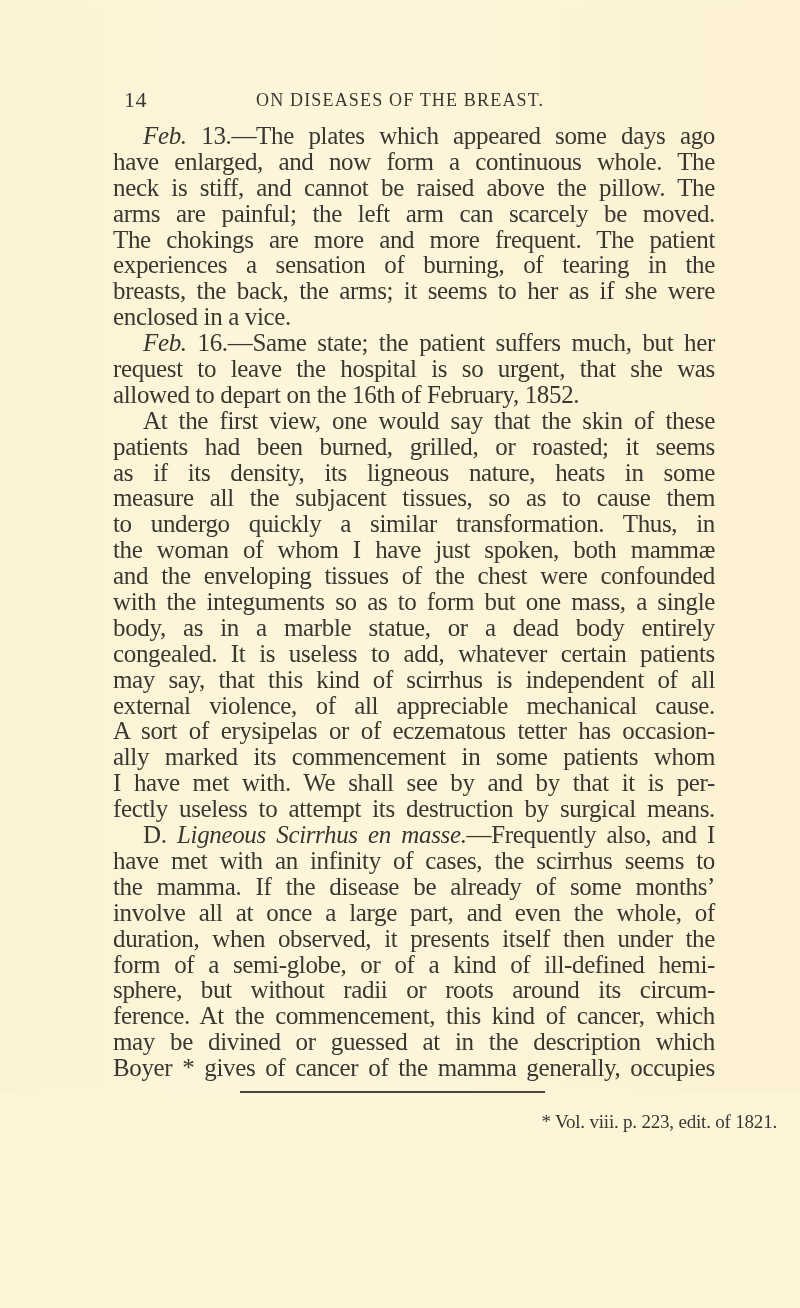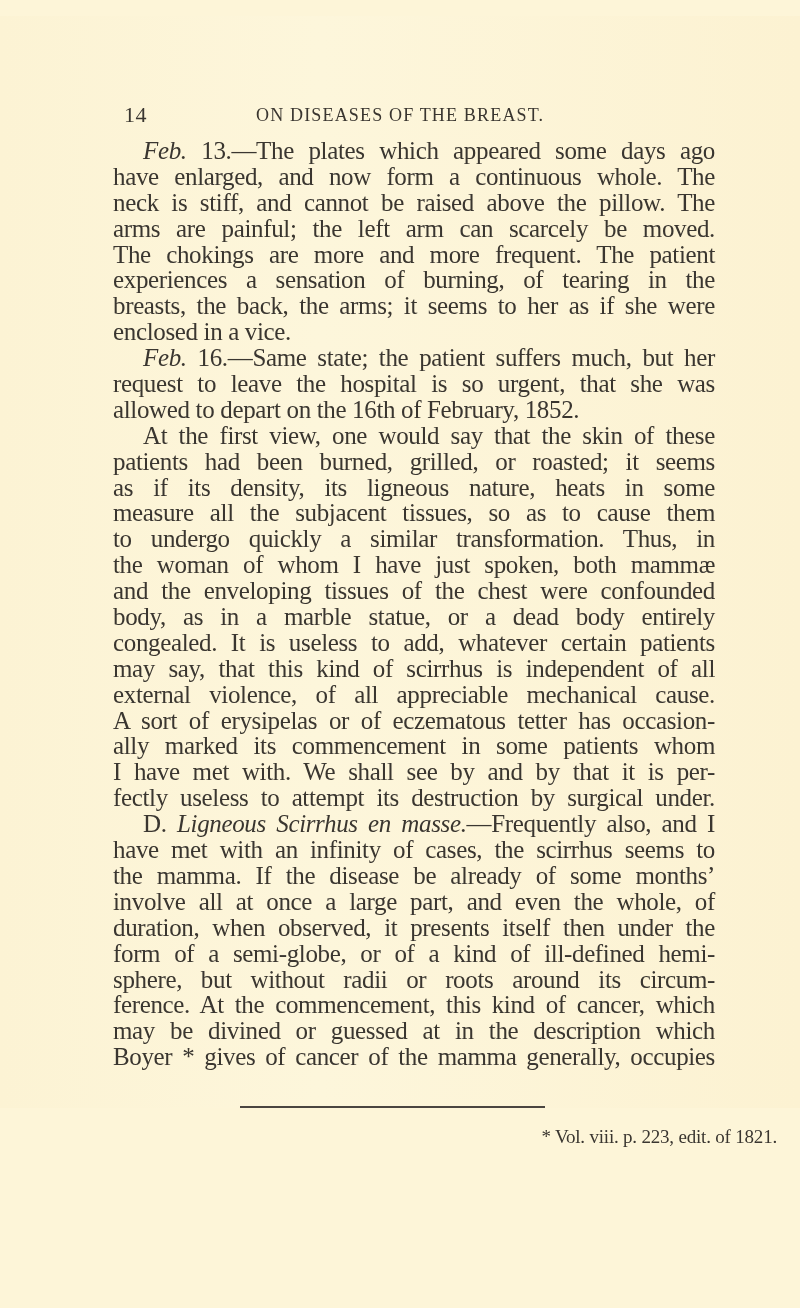--- a/index.html
+++ b/index.html
@@ -10,21 +10,21 @@
       width: 800px;
       height: 1308px;
       background: #fdf5d8;
       position: relative;
       overflow: hidden;
       font-family: "Liberation Serif", "DejaVu Serif", serif;
       color: #3a3630;
     }
     .page {
       position: absolute;
-      left: 0; top: 16px;
+      left: 0; top: 1px;
       width: 800px; height: 1092px;
       background: linear-gradient(90deg, #fcf3d4 0%, #fdf6db 40%, #fcf2d2 100%);
     }
     .running-head {
       position: absolute;
       top: 86px;
       left: 124px;
       width: 600px;
       height: 30px;
     }
@@ -112,28 +112,29 @@
       <div class="line indent"><span class="ital">Feb.</span><span> 16.—Same state; the patient suffers much, but her</span></div>
       <div class="line"><span>request to leave the hospital is so urgent, that she was</span></div>
       <div class="line last"><span>allowed to depart on the 16th of February, 1852.</span></div>
       <div class="line indent"><span>At the first view, one would say that the skin of these</span></div>
       <div class="line"><span>patients had been burned, grilled, or roasted; it seems</span></div>
       <div class="line"><span>as if its density, its ligneous nature, heats in some</span></div>
       <div class="line"><span>measure all the subjacent tissues, so as to cause them</span></div>
       <div class="line"><span>to undergo quickly a similar transformation.  Thus, in</span></div>
       <div class="line"><span>the woman of whom I have just spoken, both mammæ</span></div>
       <div class="line"><span>and the enveloping tissues of the chest were confounded</span></div>
+      <div class="line"><span>with the integuments so as to form but one mass, a single</span></div>
       <div class="line"><span>body, as in a marble statue, or a dead body entirely</span></div>
       <div class="line"><span>congealed.  It is useless to add, whatever certain patients</span></div>
       <div class="line"><span>may say, that this kind of scirrhus is independent of all</span></div>
       <div class="line"><span>external violence, of all appreciable mechanical cause.</span></div>
       <div class="line"><span>A sort of erysipelas or of eczematous tetter has occasion-</span></div>
       <div class="line"><span>ally marked its commencement in some patients whom</span></div>
       <div class="line"><span>I have met with.  We shall see by and by that it is per-</span></div>
-      <div class="line"><span>fectly useless to attempt its destruction by surgical under.</span></div>
+      <div class="line"><span>fectly useless to attempt its destruction by surgical means.</span></div>
       <div class="line indent"><span>D. </span><span class="ital">Ligneous Scirrhus en masse.</span><span>—Frequently also, and I</span></div>
       <div class="line"><span>have met with an infinity of cases, the scirrhus seems to</span></div>
       <div class="line"><span>the mamma.  If the disease be already of some months’</span></div>
       <div class="line"><span>involve all at once a large part, and even the whole, of</span></div>
       <div class="line"><span>duration, when observed, it presents itself then under the</span></div>
       <div class="line"><span>form of a semi-globe, or of a kind of ill-defined hemi-</span></div>
       <div class="line"><span>sphere, but without radii or roots around its circum-</span></div>
       <div class="line"><span>ference.  At the commencement, this kind of cancer, which</span></div>
       <div class="line"><span>may be divined or guessed at in the description which</span></div>
       <div class="line"><span>Boyer * gives of cancer of the mamma generally, occupies</span></div>

